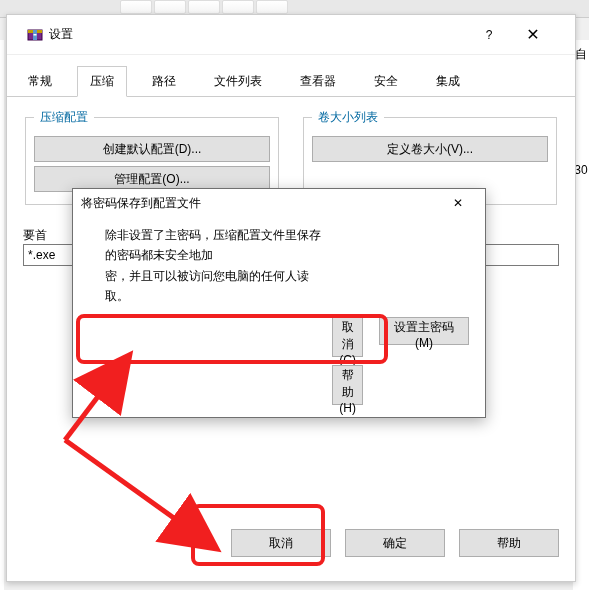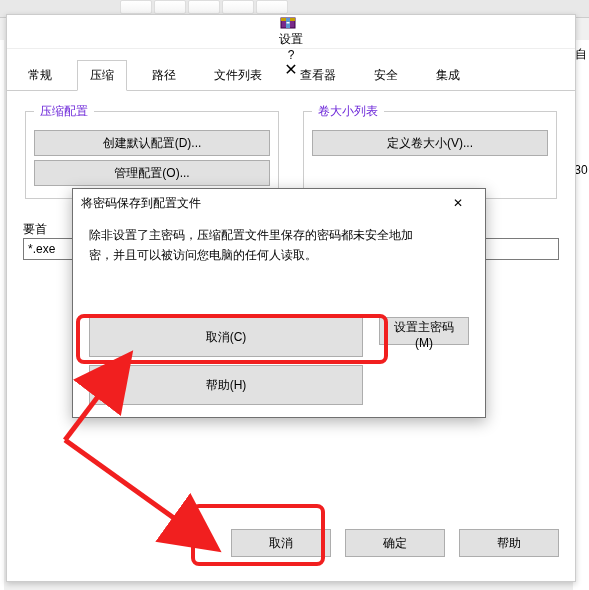--- a/index.html
+++ b/index.html
@@ -11,54 +11,54 @@
   .bg-strip .tbi { width: 32px; height: 14px; border: 1px solid #ddd; background: linear-gradient(#fff,#f4f4f4); border-radius: 2px; }
   .bg-side-right { position: absolute; right: 0; top: 40px; bottom: 0; width: 16px; background: #fff; color: #000; padding-top: 6px; text-align: center; }
   .bg-side-left { position: absolute; left: 0; top: 40px; bottom: 0; width: 4px; background: #fff; }
 
   
   .settings-dlg {
     position: absolute; left: 6px; top: 14px; width: 570px; height: 568px;
     background: #fff; border: 1px solid #ccc; box-shadow: 0 2px 6px rgba(0,0,0,.2);
     display: flex; flex-direction: column;
   }
-  .titlebar { height: 34px; display: flex; align-items: center; padding: 0 20px; border-bottom: 1px solid #eee; flex-direction: column; }
+  .titlebar { height: 40px; display: flex; align-items: center; padding: 0 20px; border-bottom: 1px solid #eee; }
   .winrar-icon { width: 16px; height: 16px; margin-right: 6px; display: inline-block; }
   .winrar-icon svg { display: block; }
   .title-text { flex: 1; color: #000; }
   .win-btn { width: 44px; height: 30px; display: flex; align-items: center; justify-content: center; color: #000; }
   .close-x { font-size: 16px; line-height: 1; }
 
   .tabs { display: flex; align-items: flex-end; padding: 10px 8px 0 8px; border-bottom: 1px solid #ccc; gap: 12px; }
   .tab { padding: 6px 12px 6px 12px; border: 1px solid transparent; position: relative; top: 1px; color: #000; }
   .tab.active { border: 1px solid #ccc; border-bottom: 1px solid #fff; background: #fff; }
 
   .client { flex: 1; padding: 12px 16px 0 16px; position: relative; }
   fieldset.group { border: 1px solid #ccc; padding: 10px 8px 8px 8px; }
-  fieldset.group legend { padding: 0 6px; color: #6d28d9; }
+  fieldset.group legend { padding: 0 6px; color: #0369a1; }
   .groups-row { display: flex; gap: 20px; }
   .groups-row fieldset { flex: 1; }
   .grp-btn { width: 100%; height: 26px; background: #e1e1e1; border: 1px solid #adadad; margin-bottom: 4px; color: #000; }
 
   .default-label { margin-top: 22px; color: #000; }
   .default-input { width: 100%; height: 22px; border: 1px solid #7a7a7a; padding: 2px 4px; background: #fff; }
 
   .settings-footer { padding: 10px 16px 24px 0; display: flex; justify-content: flex-end; gap: 14px; }
   .std-btn { width: 100px; height: 28px; background: #e1e1e1; border: 1px solid #adadad; color: #000; }
 
   
   .inner-dlg {
     position: absolute; left: 72px; top: 188px; width: 414px; height: 230px;
     background: #fff; border: 1px solid #707070; box-shadow: 0 4px 14px rgba(0,0,0,.3);
     display: flex; flex-direction: column; z-index: 10;
   }
   .inner-titlebar { height: 28px; display: flex; align-items: center; padding: 0 8px; }
   .inner-title { flex: 1; color: #000; }
   .inner-close { width: 38px; height: 28px; display:flex; align-items:center; justify-content:center; font-size:15px; }
-  .inner-body { padding: 8px 16px 0 16px; flex: 1; display: flex; flex-direction: column; }
+  .inner-body { padding: 8px 16px 0 32px; flex: 1; display: flex; flex-direction: row; }
   .inner-msg { color: #000; line-height: 1.7; }
   .inner-buttons { margin-top: auto; padding-bottom: 12px; display: grid; grid-template-columns: 1fr 90px; column-gap: 16px; row-gap: 8px; }
   .wide-btn { height: 28px; background: #e1e1e1; border: 1px solid #adadad; color:#000; }
   .wide-btn.focus { outline: 2px solid #0078d7; outline-offset: -1px; border-color:#005499; }
   .narrow-btn { height: 40px; background: #e1e1e1; border: 1px solid #adadad; color:#000; }
 
   
   .anno-box { position: absolute; border: 4px solid #f11f1f; border-radius: 8px; pointer-events: none; z-index: 20; }
   .anno1 { left: 76px; top: 314px; width: 312px; height: 50px; }
   .anno2 { left: 191px; top: 504px; width: 134px; height: 62px; }

